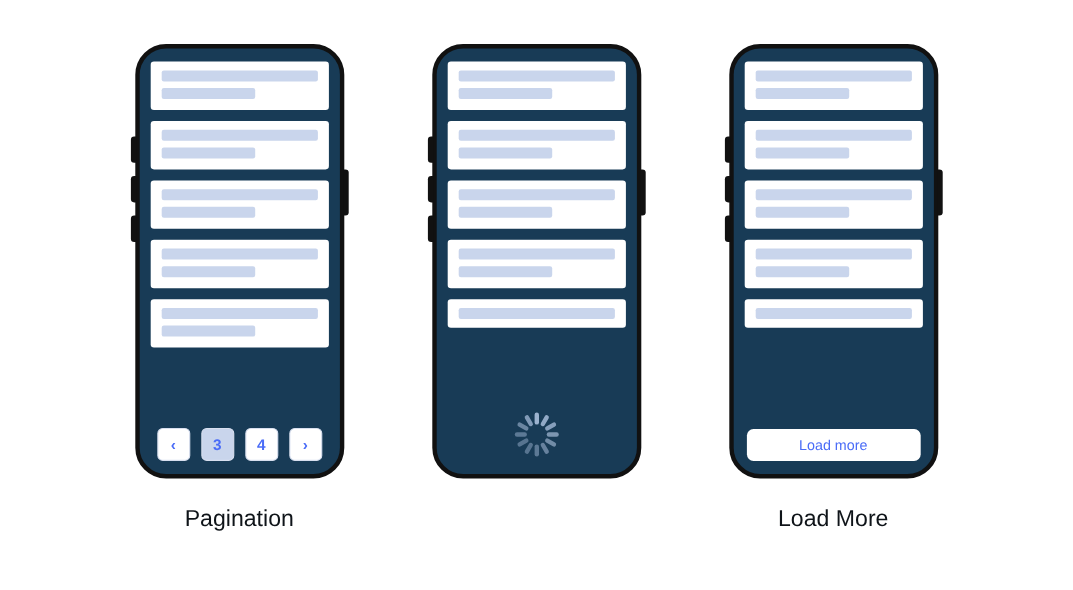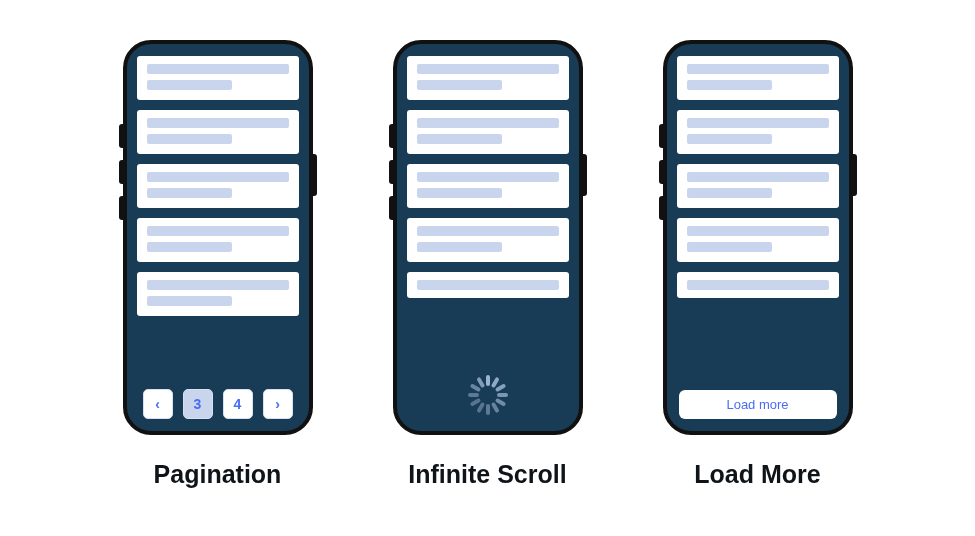--- a/index.html
+++ b/index.html
@@ -105,22 +105,22 @@
       background: #ffffff;
       border-radius: 6px;
       padding: 7px 0;
       text-align: center;
       font-size: 13px;
       color: var(--blue);
       font-weight: 500;
     }
 
     .caption {
-      font-size: 25px;
-      font-weight: 700;
+      font-size: 21px;
+      font-weight: 400;
       color: #0f1419;
       text-align: center;
     }
 
     :root {
       --bg-dark: #183B56;
       --frame: #111111;
       --placeholder: #C9D5EC;
       --blue: #4A6CF7;
     }
@@ -197,21 +197,20 @@
         <div class="spoke" style="transform:rotate(150deg);opacity:.60"></div>
         <div class="spoke" style="transform:rotate(180deg);opacity:.52"></div>
         <div class="spoke" style="transform:rotate(210deg);opacity:.48"></div>
         <div class="spoke" style="transform:rotate(240deg);opacity:.48"></div>
         <div class="spoke" style="transform:rotate(270deg);opacity:.52"></div>
         <div class="spoke" style="transform:rotate(300deg);opacity:.62"></div>
         <div class="spoke" style="transform:rotate(330deg);opacity:.80"></div>
       </div>
     </div>
   </div>
-  <div class="caption">Infinite Scroll</div>
 </div>
 
 <div class="column">
   <div class="phone">
     <div class="card">
         <div class="line1"></div>
         <div class="line2"></div>
       </div>
     <div class="card">
         <div class="line1"></div>

